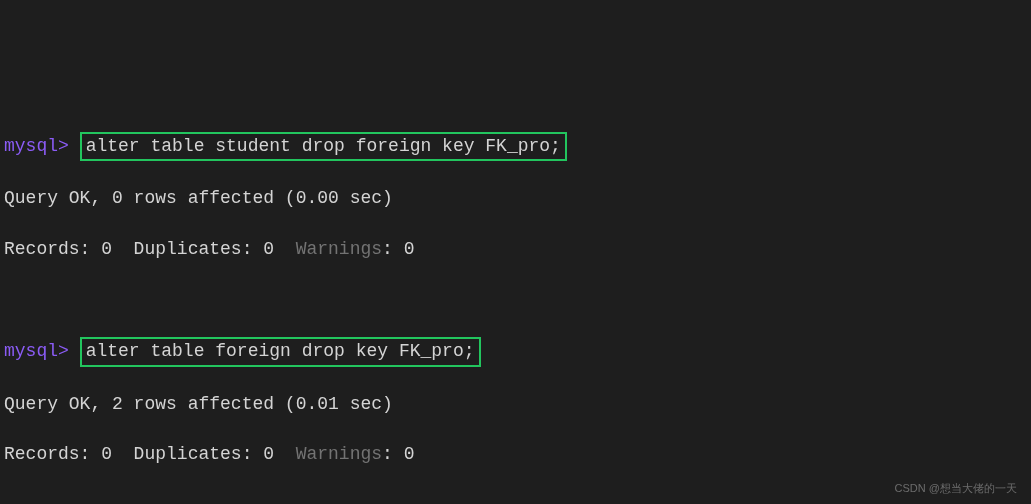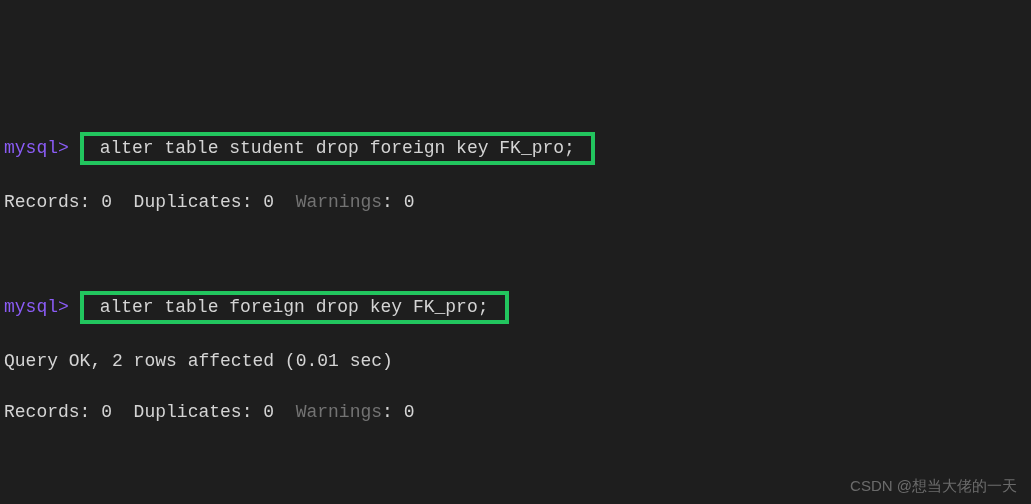--- a/index.html
+++ b/index.html
@@ -20,43 +20,44 @@
       position: relative;
       white-space: pre;
     }
     .line {
       display: block;
     }
     .prompt {
       color: #8b5cf6;
     }
     .boxed {
-      border: 4px solid #22c55e;
-      padding: 0 16px;
+      border: 2px solid #22c55e;
+      padding: 0 4px;
       display: inline-block;
     }
     .yellow {
       color: #737373;
     }
     .watermark {
       position: absolute;
       bottom: 8px;
       right: 14px;
       color: rgba(200,200,200,0.45);
-      font-size: 15px;
+      font-size: 11px;
       font-family: sans-serif;
     }
   </style>
 </head>
 <body>
 
 
 
 <div>
 <span class="line"><span class="prompt">mysql&gt; </span><span class="boxed">alter table student drop foreign key FK_pro;</span></span>
+<span class="line">Query OK, 0 rows affected (0.00 sec)</span>
 <span class="line"><span>Records: 0  Duplicates: 0  </span><span class="yellow">Warnings</span><span>: 0</span></span>
 <span class="line"> </span>
 <span class="line"><span class="prompt">mysql&gt; </span><span class="boxed">alter table foreign drop key FK_pro;</span></span>
 <span class="line">Query OK, 2 rows affected (0.01 sec)</span>
 <span class="line"><span>Records: 0  Duplicates: 0  </span><span class="yellow">Warnings</span><span>: 0</span></span>
 <span class="line"> </span>
 
 
 
 

